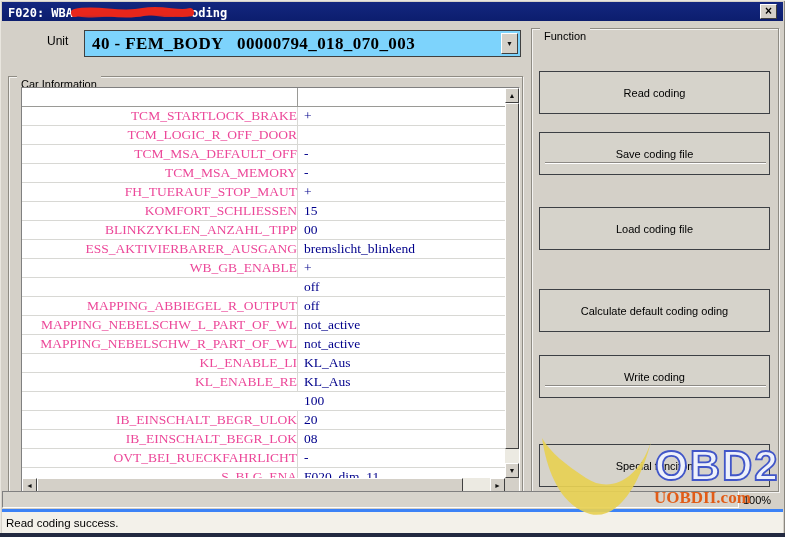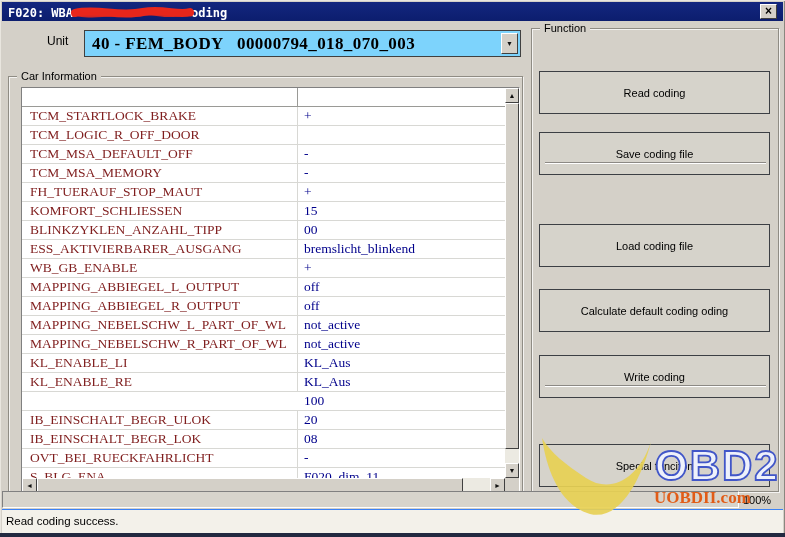--- a/index.html
+++ b/index.html
@@ -23,32 +23,32 @@
   .combo{position:absolute;left:84px;top:30px;width:437px;height:27px;background:#7dd3fc;border:1px solid #404040;}
   .combo-text{position:absolute;left:7px;top:1px;font-family:"Liberation Serif",serif;font-weight:700;
     font-size:17px;line-height:24px;color:#000;white-space:pre;letter-spacing:.4px;}
   .combo-btn{position:absolute;right:2px;top:2px;width:17px;height:21px;background:#d4d0c8;
     border-top:1px solid #fff;border-left:1px solid #fff;border-right:1px solid #404040;border-bottom:1px solid #404040;
     display:flex;align-items:center;justify-content:center;font-size:7px;color:#111;}
   
   .groupbox{position:absolute;border:1px solid #8f8c84;box-shadow:inset 1px 1px 0 rgba(255,255,255,.75),1px 1px 0 rgba(255,255,255,.75);}
   .gb-car{left:8px;top:76px;width:515px;height:416px;}
   .gb-func{left:531px;top:28px;width:248px;height:464px;}
-  .group-label{position:absolute;top:-8px;left:8px;background:#d4d0c8;padding:0 4px;font-size:11px;color:#000;line-height:14px;}
+  .group-label{position:absolute;top:-8px;left:8px;background:#d4d0c8;padding:8px 4px;font-size:11px;color:#000;line-height:14px;}
   
   .table{position:absolute;left:21px;top:87px;width:499px;height:405px;background:#fff;
     border-top:1px solid #808080;border-left:1px solid #808080;border-right:1px solid #fff;border-bottom:1px solid #fff;}
   .thead{position:absolute;left:0;top:0;width:483px;height:19px;background:#fff;}
   .th{position:absolute;top:0;height:19px;background:#fff;border-bottom:1px solid #9a9a96;border-right:1px solid #9a9a96;}
   .th1{left:0;width:276px;}
   .th2{left:276px;width:207px;border-right:none;}
   .tbody{position:absolute;left:0;top:19px;width:483px;height:371px;overflow:hidden;background:#fff;}
   .trow{position:relative;width:483px;height:19px;border-bottom:1px solid #d8d8d4;}
   .tname{position:absolute;left:0;top:0;width:276px;height:19px;border-right:1px solid #d8d8d4;
-    font-family:"Liberation Serif",serif;font-size:13.5px;line-height:18px;color:#7f1d1d;padding-left:8px;white-space:nowrap;overflow:hidden;}
+    font-family:"Liberation Serif",serif;font-size:13.5px;line-height:18px;color:#ec4899;padding-left:8px;white-space:nowrap;overflow:hidden;text-align:right;}
   .tval{position:absolute;left:276px;top:0;width:207px;height:19px;
     font-family:"Liberation Serif",serif;font-size:13.5px;line-height:18px;color:#00008b;padding-left:6px;white-space:nowrap;overflow:hidden;}
   
   .sb-btn{position:absolute;background:#d4d0c8;border-top:1px solid #fff;border-left:1px solid #fff;
     border-right:1px solid #404040;border-bottom:1px solid #404040;display:flex;align-items:center;justify-content:center;
     font-size:7px;color:#111;line-height:1;}
   .vsb{position:absolute;left:483px;top:0;width:14px;height:390px;background:#eceae2;}
   .vsb .up{left:0;top:0;width:14px;height:15px;}
   .vsb .down{left:0;top:375px;width:14px;height:15px;}
   .vsb .thumb{position:absolute;left:0;top:15px;width:14px;height:346px;background:#d4d0c8;
@@ -60,21 +60,21 @@
     border-top:1px solid #fff;border-left:1px solid #fff;border-right:1px solid #404040;border-bottom:1px solid #404040;}
   .corner{position:absolute;left:483px;top:390px;width:14px;height:14px;background:#d4d0c8;}
   
   .btn{position:absolute;left:539px;width:231px;height:43px;background:#d6d3cb;border:1px solid #3c3f44;
     display:flex;align-items:center;justify-content:center;font-size:11px;color:#000;cursor:default;margin-top:33px;}
   .divider{position:absolute;left:545px;width:221px;height:2px;border-top:1px solid #8c8984;border-bottom:1px solid #fff;}
   
   .progress{position:absolute;left:2px;top:491px;width:737px;height:17px;background:#d7d4cc;
     border-top:1px solid #808080;border-left:1px solid #808080;border-right:1px solid #fff;border-bottom:1px solid #fff;}
   .pct{position:absolute;left:743px;top:494px;font-size:11px;color:#000;}
-  .statusbar{position:absolute;left:2px;top:509px;width:781px;height:24px;background:#f3f1ea;border-top:1px solid #3b82f6;}
+  .statusbar{position:absolute;left:2px;top:509px;width:781px;height:24px;background:#f3f1ea;border-top:3px solid #3b82f6;}
   .status-text{position:absolute;left:4px;top:5px;font-size:11.5px;color:#000;}
   .bottomstrip{position:absolute;left:0;top:533px;width:785px;height:4px;background:#222940;}
   
   .watermark{position:absolute;left:528px;top:432px;width:256px;height:90px;pointer-events:none;z-index:6;}
 </style>
 </head>
 <body>
 
 <div id="window">
 
@@ -140,21 +140,20 @@
         </div>
         <div class="trow">
           <div class="tname">ESS_AKTIVIERBARER_AUSGANG</div>
           <div class="tval">bremslicht_blinkend</div>
         </div>
         <div class="trow">
           <div class="tname">WB_GB_ENABLE</div>
           <div class="tval">+</div>
         </div>
         <div class="trow">
-          <div class="tname">MAPPING_ABBIEGEL_L_OUTPUT</div>
           <div class="tval">off</div>
         </div>
         <div class="trow">
           <div class="tname">MAPPING_ABBIEGEL_R_OUTPUT</div>
           <div class="tval">off</div>
         </div>
         <div class="trow">
           <div class="tname">MAPPING_NEBELSCHW_L_PART_OF_WL</div>
           <div class="tval">not_active</div>
         </div>
@@ -211,21 +210,21 @@
     </div>
     <div class="corner"></div>
   </div>
 
   <div class="groupbox gb-func">
     <span class="group-label">Function</span>
   </div>
   <div class="btn" style="top:38px">Read coding</div>
   <div class="btn" style="top:99px">Save coding file</div>
   <div class="divider" style="top:162px"></div>
-  <div class="btn" style="top:191px">Load coding file</div>
+  <div class="btn" style="top:174px">Load coding file</div>
   <div class="btn" style="top:256px">Calculate default coding oding</div>
   <div class="btn" style="top:322px">Write coding</div>
   <div class="divider" style="top:385px"></div>
   <div class="btn" style="top:411px">Special funciton</div>
 
   <div class="progress"></div>
   <span class="pct">100%</span>
   <div class="statusbar">
     <span class="status-text">Read coding success.</span>
   </div>

